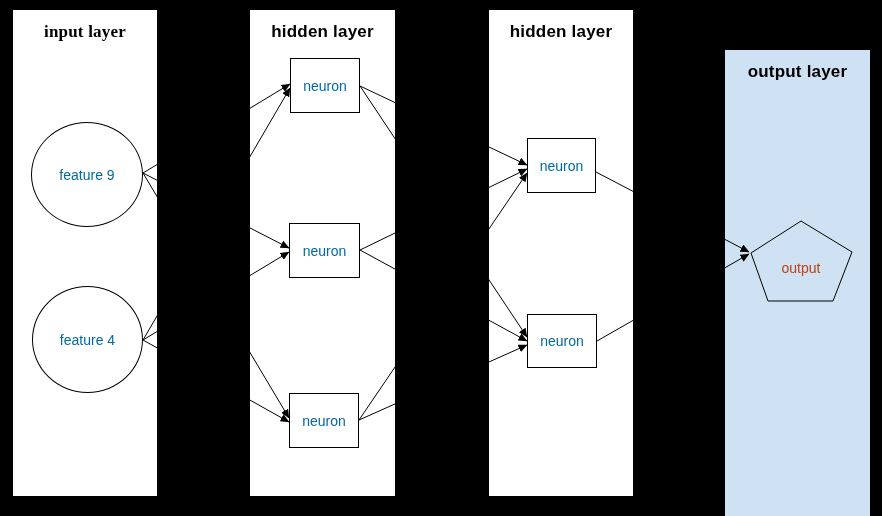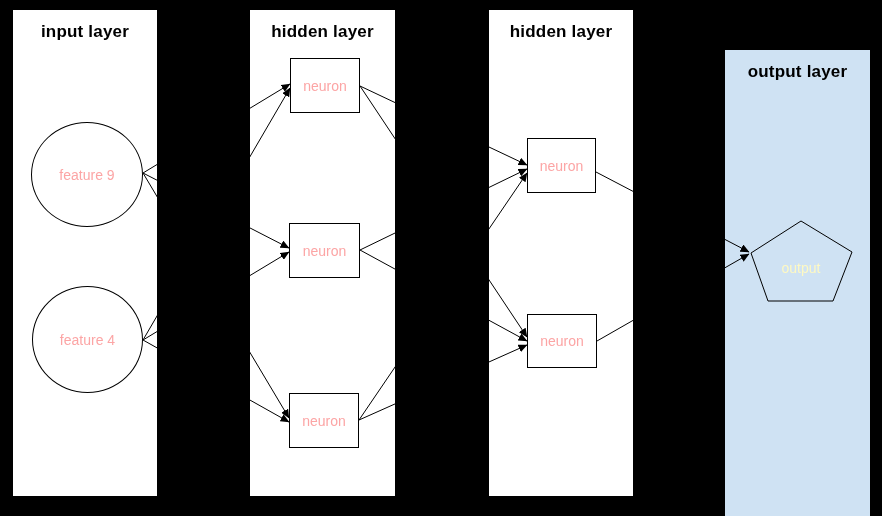--- a/index.html
+++ b/index.html
@@ -27,52 +27,52 @@
     font-weight: bold;
     color: #000000;
     letter-spacing: 0.2px;
   }
 
   .node {
     position: absolute;
     box-sizing: border-box;
     border: 1px solid #000000;
     display: flex; align-items: center; justify-content: center;
-    font-size: 14px; color: #fca5a5;
+    font-size: 14px; color: #0369a1;
     z-index: 3;
     background: transparent;
   }
   .node.circle { border-radius: 50%; }
 
   #node-feature1 { left: 31px;  top: 122px; width: 112px; height: 105px; }
   #node-feature2 { left: 32px;  top: 286px; width: 111px; height: 107px; }
   #node-h1n1     { left: 290px; top: 58px;  width: 70px;  height: 55px; }
   #node-h1n2     { left: 289px; top: 223px; width: 71px;  height: 55px; }
   #node-h1n3     { left: 289px; top: 393px; width: 70px;  height: 55px; }
   #node-h2n1     { left: 527px; top: 138px; width: 69px;  height: 55px; }
   #node-h2n2     { left: 527px; top: 314px; width: 70px;  height: 54px; }
 
   #node-output-label {
     position: absolute; left: 761px; top: 255px; width: 80px; height: 26px;
     display: flex; align-items: center; justify-content: center;
-    font-size: 14px; color: #fef9c3; z-index: 3;
+    font-size: 14px; color: #c2410c; z-index: 3;
   }
 
   #wires {
     position: absolute; left: 0; top: 0;
     z-index: 5; pointer-events: none;
   }
   #wires line, #wires polygon { stroke: #000000; stroke-width: 1; }
 </style>
 </head>
 <body>
 
 <div id="stage">
 
-  <div class="panel" id="panel-0" style="background-color: rgb(255, 255, 255);">
+  <div class="panel" id="panel-0" style="background-color: rgb(255, 255, 255); font-family: Liberation Serif, serif;">
     <div class="panel-title">input layer</div>
   </div>
   <div class="panel" id="panel-1" style="background-color: rgb(255, 255, 255);">
     <div class="panel-title">hidden layer</div>
   </div>
   <div class="panel" id="panel-2" style="background-color: rgb(255, 255, 255);">
     <div class="panel-title">hidden layer</div>
   </div>
   <div class="panel" id="panel-3" style="background-color: rgb(207, 226, 243); margin-top: 40px;">
     <div class="panel-title">output layer</div>

